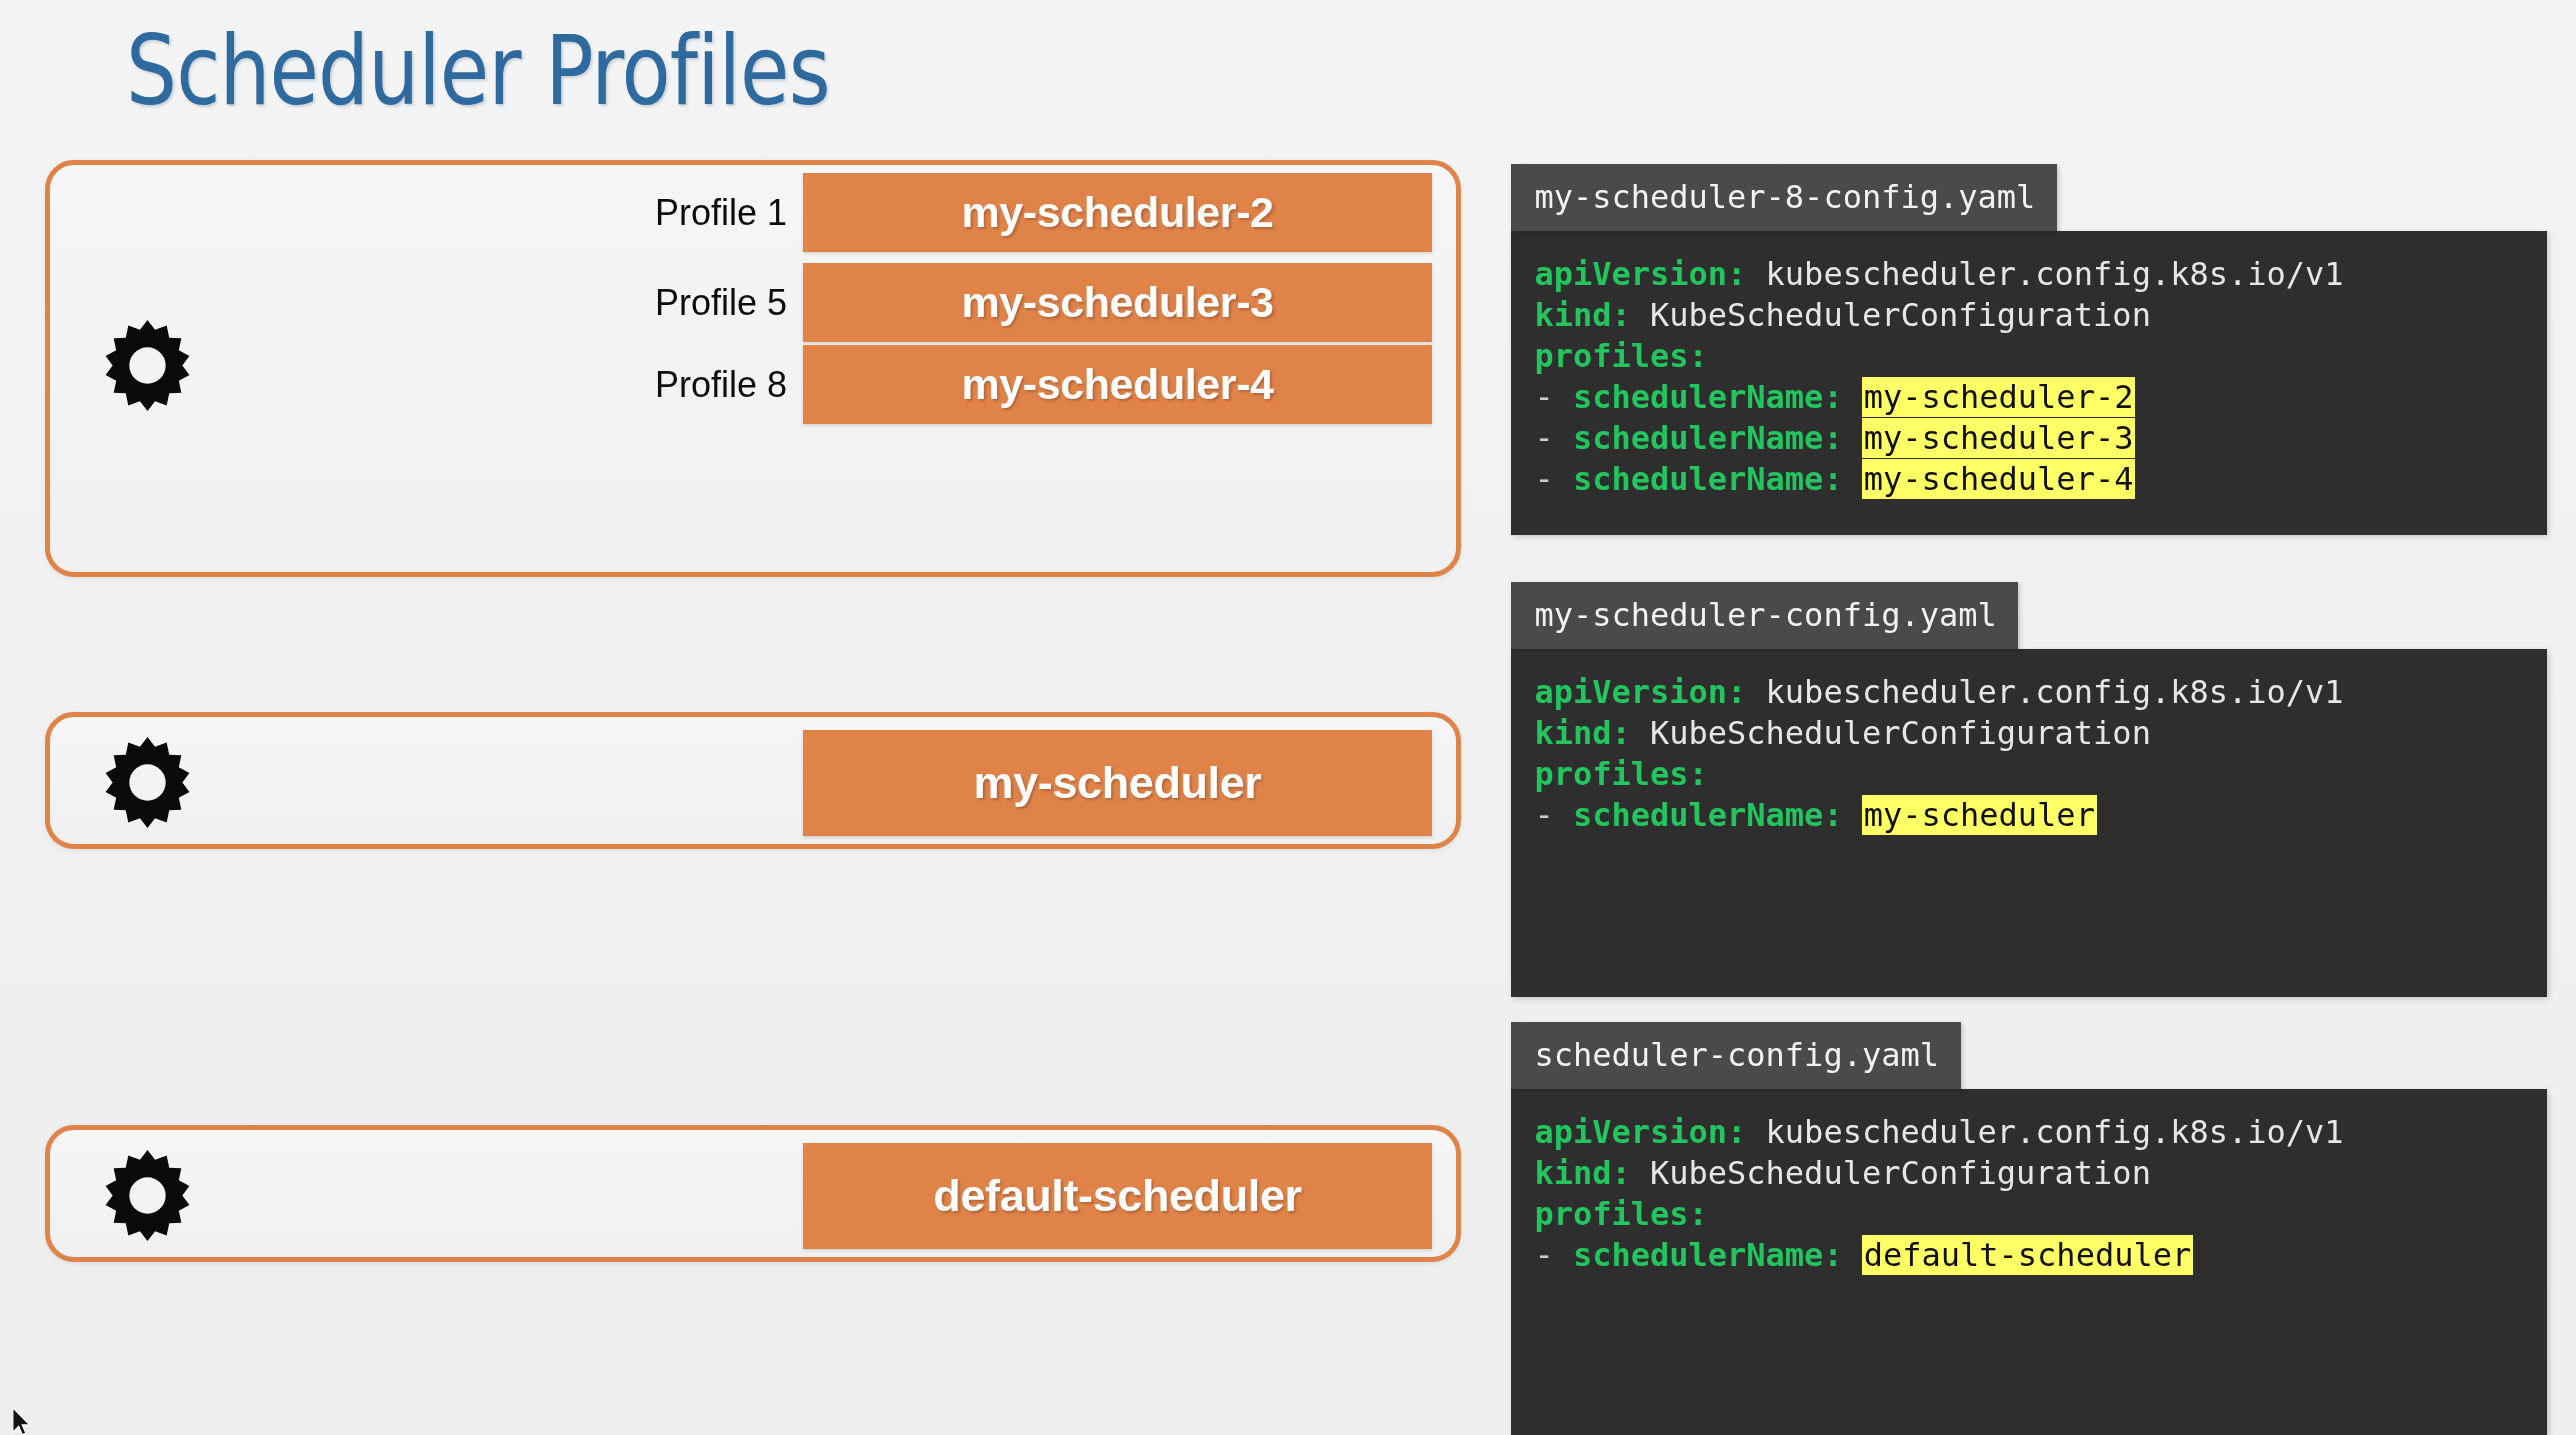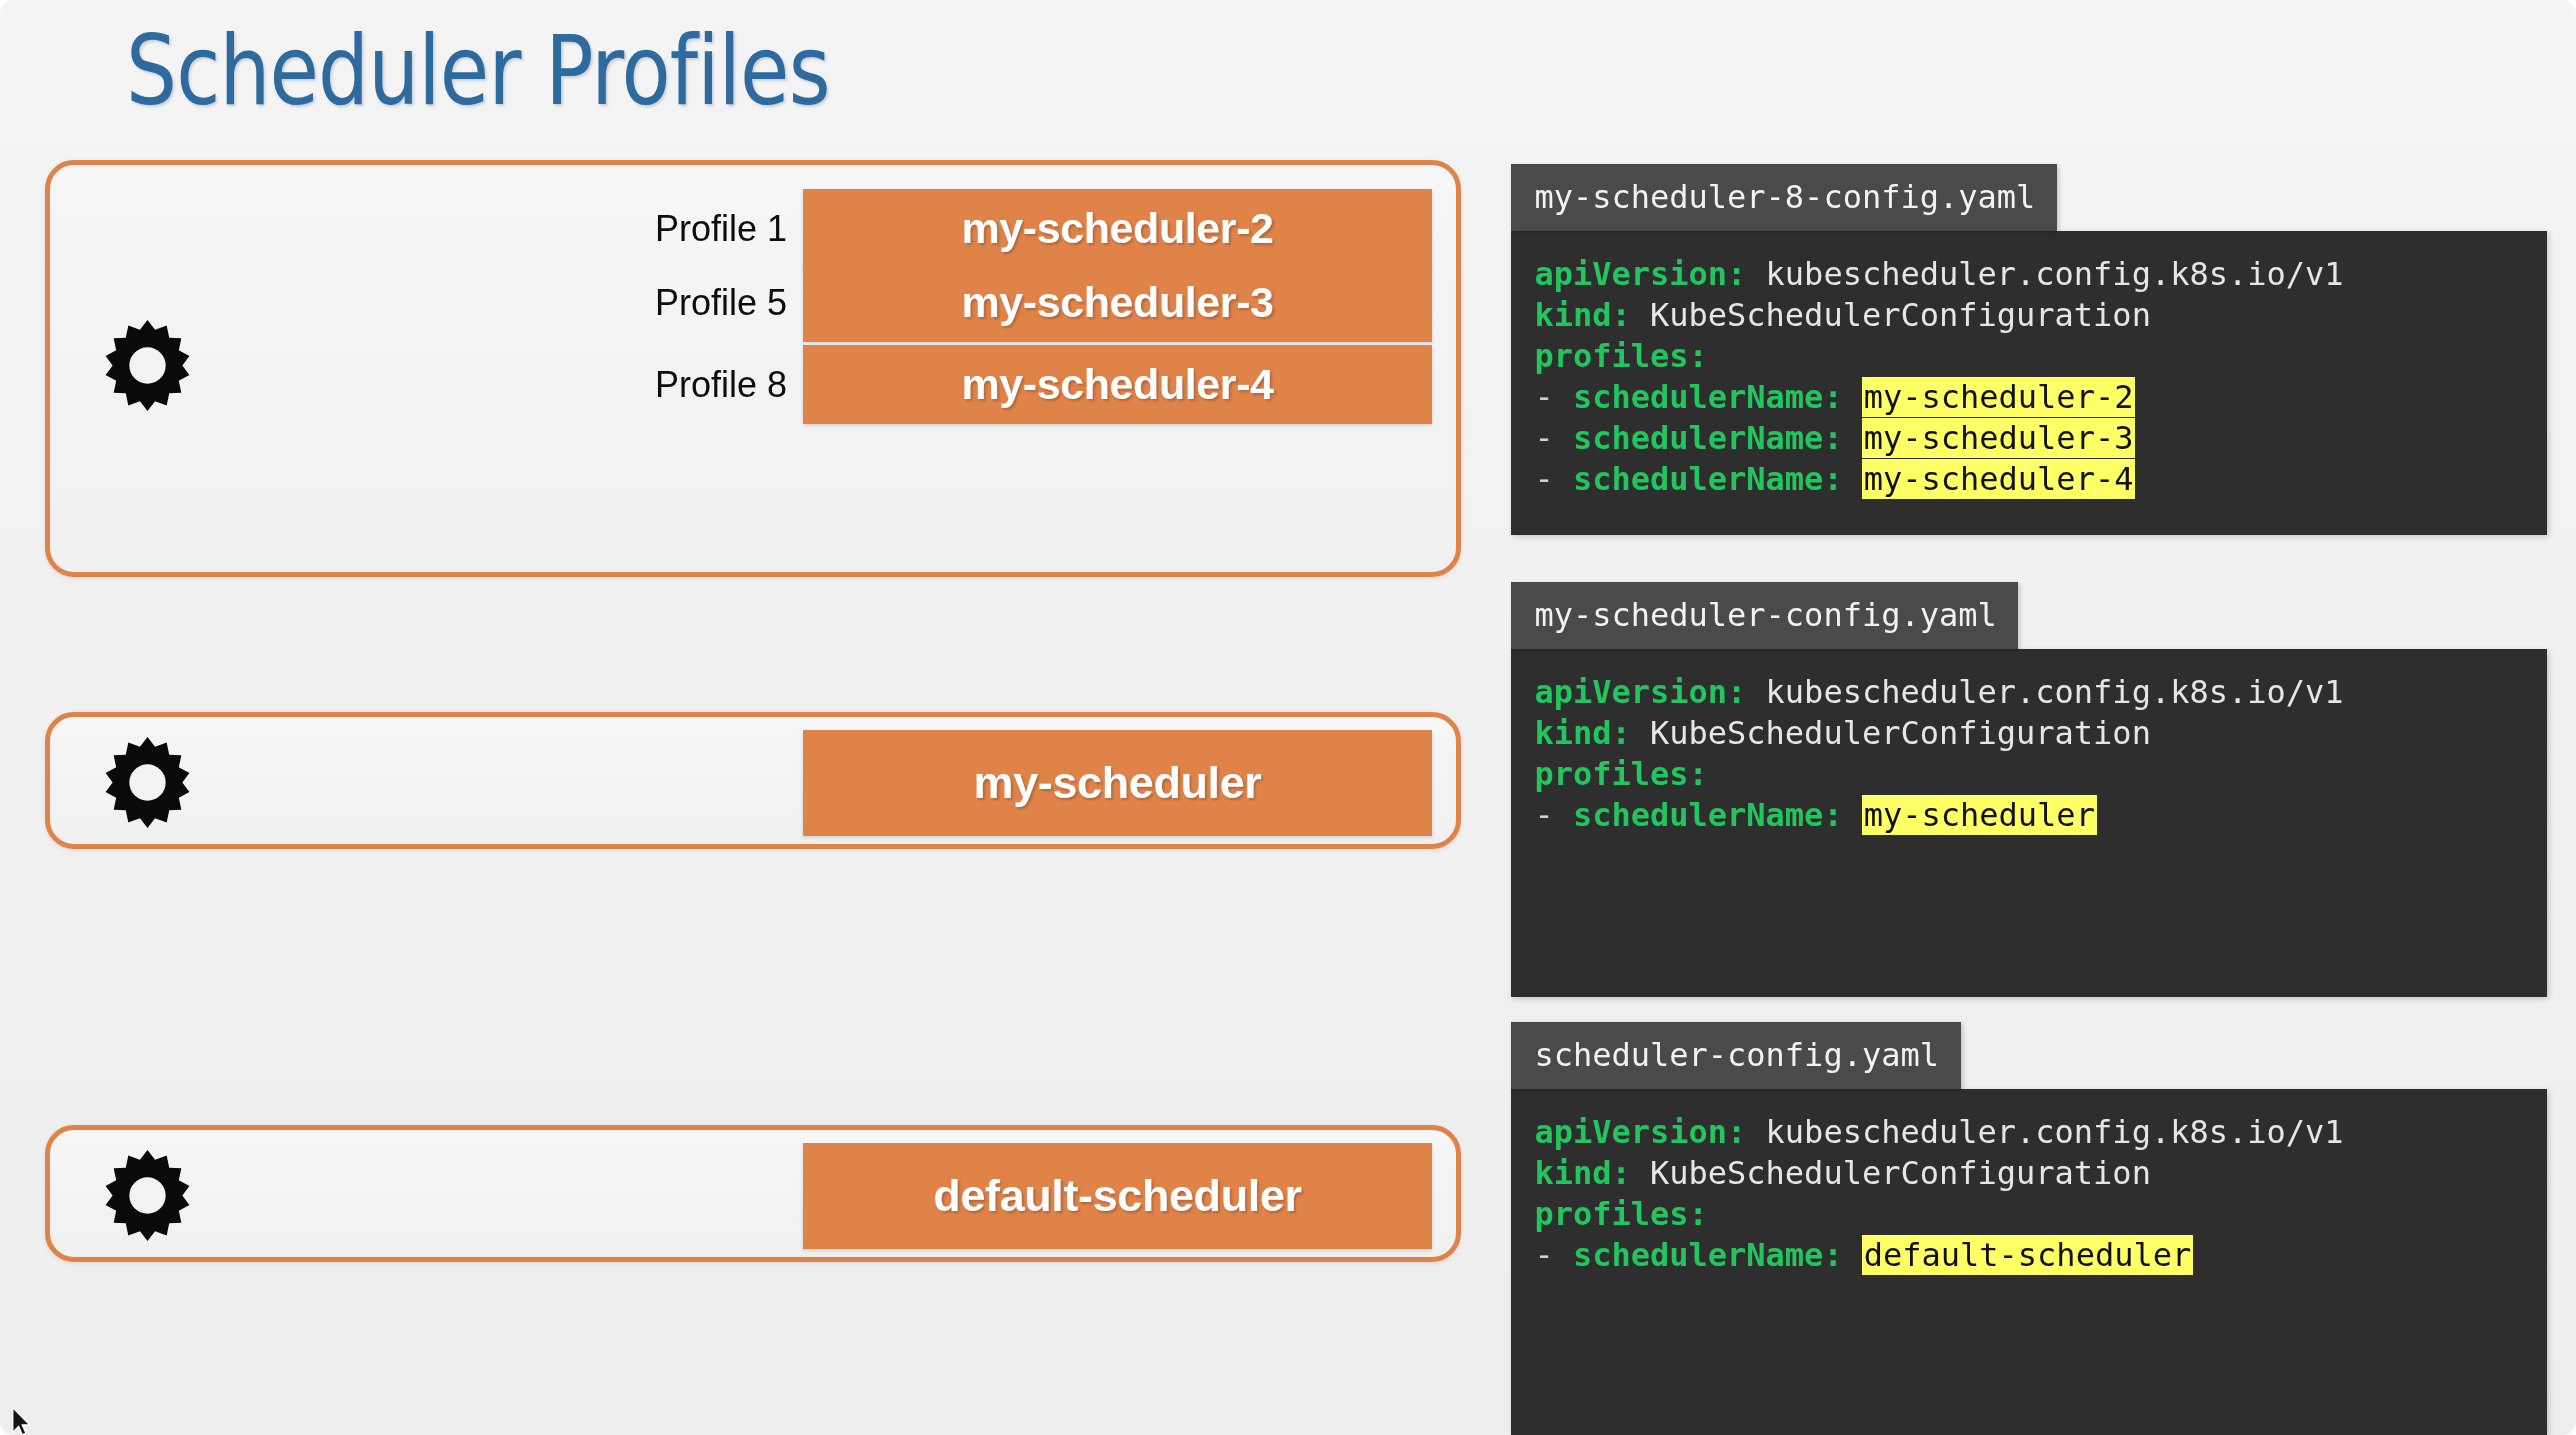--- a/index.html
+++ b/index.html
@@ -12,21 +12,20 @@
     height: 1435px;
     overflow: hidden;
     font-family: "Liberation Sans", sans-serif;
   }
   #slide {
     position: relative;
     width: 2576px;
     height: 1435px;
     background: linear-gradient(180deg, #f4f4f4 0%, #f1f1f1 40%, #eeeeee 100%);
     overflow: hidden;
-    border-radius: 14px;
   }
 
   
   #title {
     position: absolute;
     left: 126px;
     top: 14.4px;
     font-family: "Liberation Sans Narrow", "DejaVu Sans Condensed", "Liberation Sans", sans-serif;
     font-size: 97px;
     font-weight: 400;
@@ -59,21 +58,21 @@
   #panel-profiles .gear-icon { left: 47px; top: 149px; }
   #panel-my .gear-icon       { left: 47px; top: 13.5px; }
   #panel-default .gear-icon  { left: 47px; top: 13.5px; }
 
   .profile-row {
     position: absolute;
     left: 0;
     right: 0;
     height: 79px;
   }
-  .profile-row.r1 { top: 24px; padding-left: 37px; }
+  .profile-row.r1 { top: 8px; padding-left: 37px; }
   .profile-row.r2 { top: 98px; }
   .profile-row.r3 { top: 180px; }
 
   .profile-label {
     position: absolute;
     right: 669px;
     top: 50%;
     transform: translateY(-50%);
     font-size: 36px;
     color: #0d0d0d;

